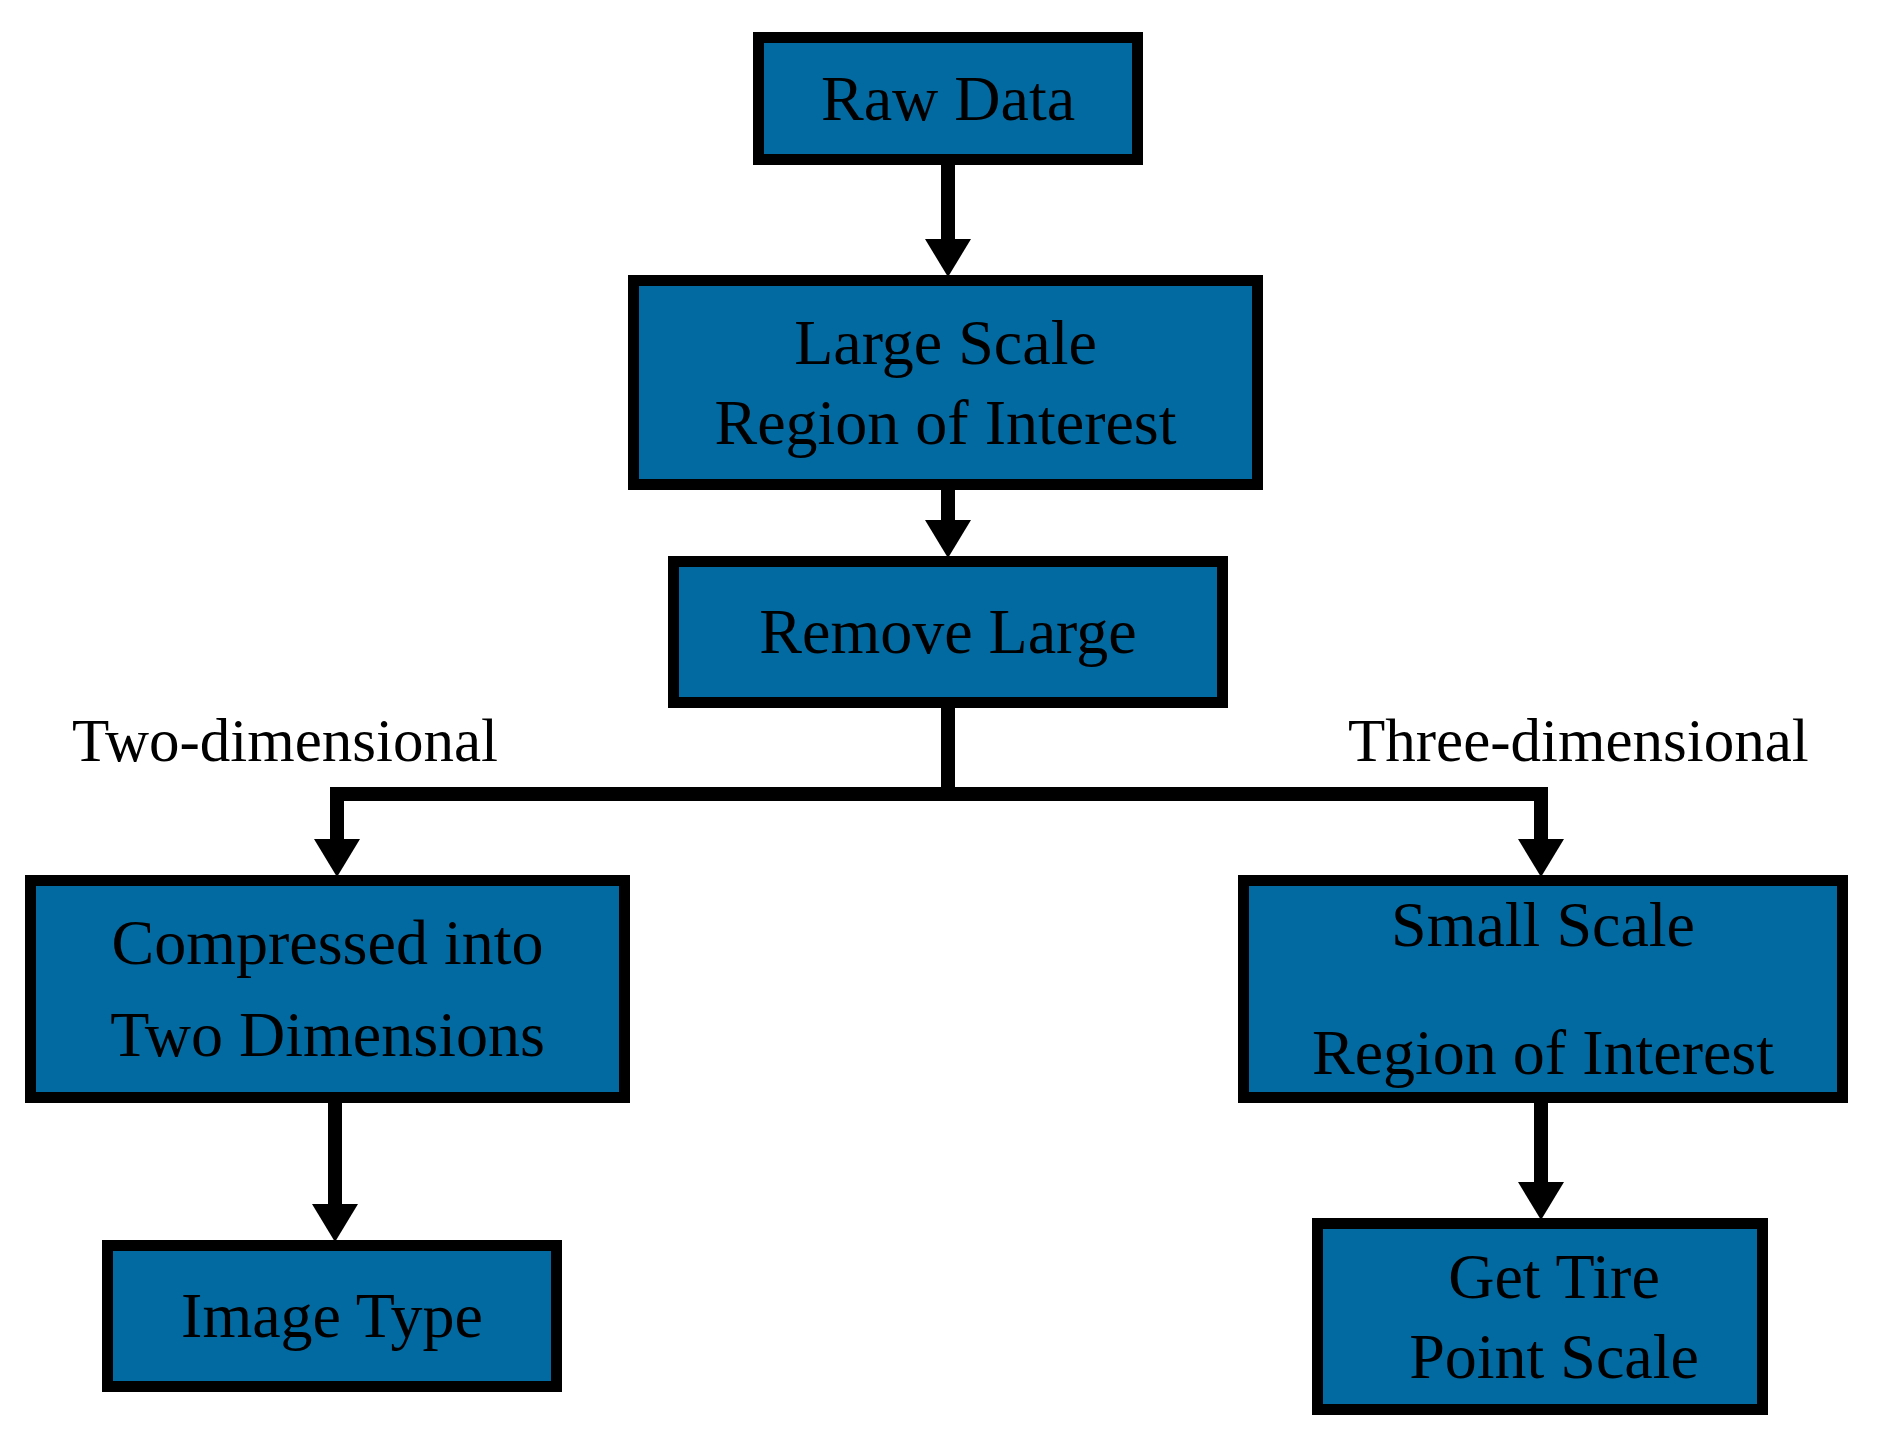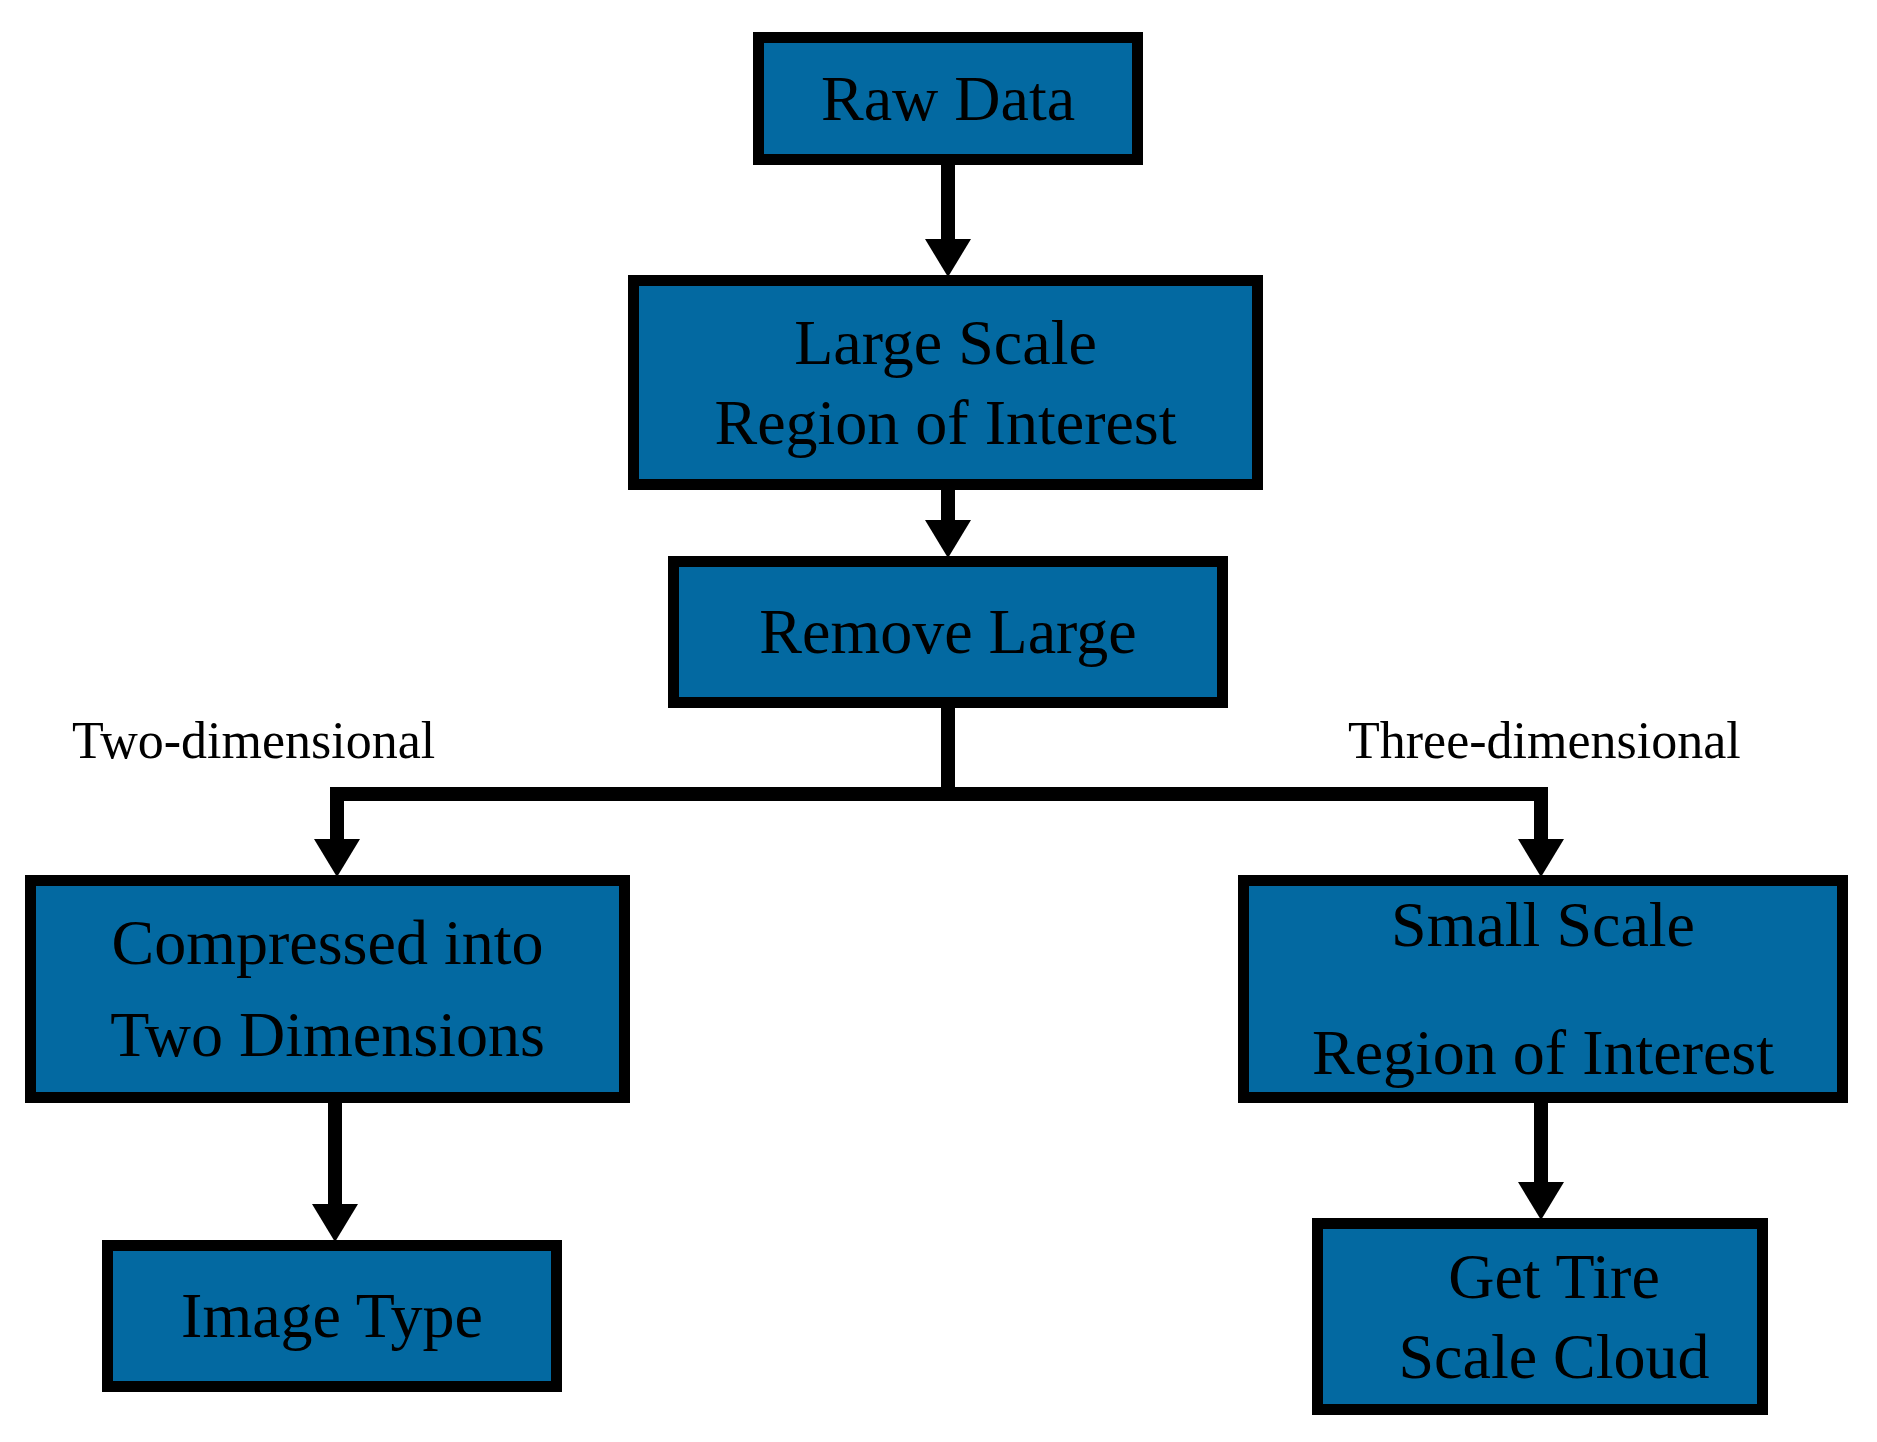--- a/index.html
+++ b/index.html
@@ -34,21 +34,21 @@
     align-items: center;
     text-align: center;
   }
   .nline {
     font-size: 64px;
     line-height: 80px;
     white-space: nowrap;
   }
   .branch-label {
     position: absolute;
-    font-size: 52px;
+    font-size: 61px;
     line-height: 72px;
     white-space: nowrap;
   }
 </style>
 </head>
 <body>
 
 <div class="stage">
 
   <svg class="connectors" viewBox="0 0 1877 1442" xmlns="http://www.w3.org/2000/svg">
@@ -111,20 +111,20 @@
     <div class="nline">Small Scale</div>
     <div class="nline">Region of Interest</div>
   </div>
 
   <div class="node" style="left:102px; top:1240px; width:460px; height:152px;">
     <div class="nline">Image Type</div>
   </div>
 
   <div class="node" style="left:1312px; top:1218px; width:456px; height:197px;padding-left:28px;">
     <div class="nline">Get Tire</div>
-    <div class="nline">Scale Cloud</div>
+    <div class="nline">Point Scale</div>
   </div>
 
   <div class="branch-label" style="left:72px; top:705px;">Two-dimensional</div>
 
   <div class="branch-label" style="left:1348px; top:705px;">Three-dimensional</div>
 
 </div>
 
 </body></html>

